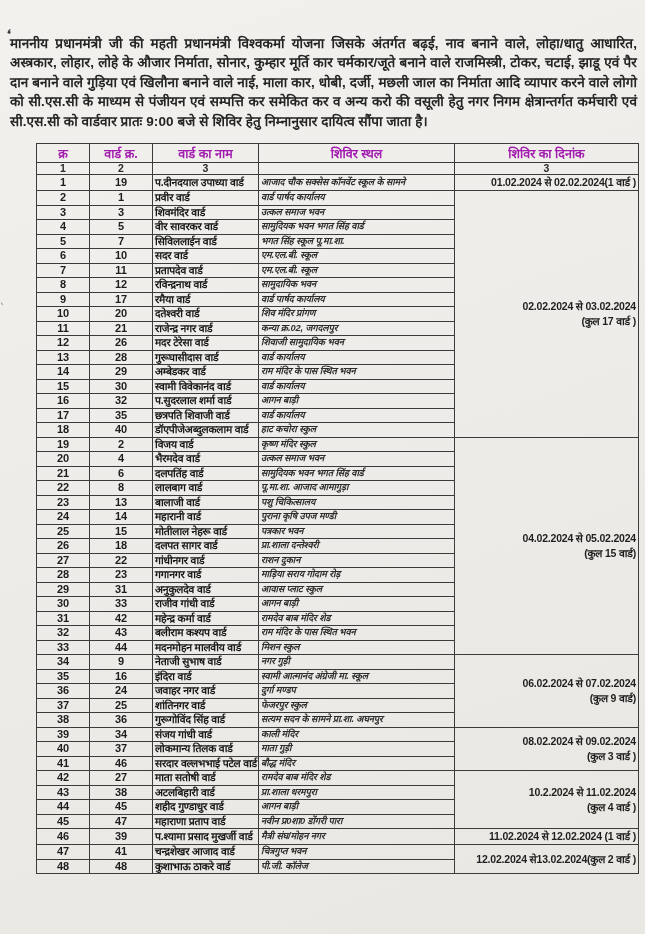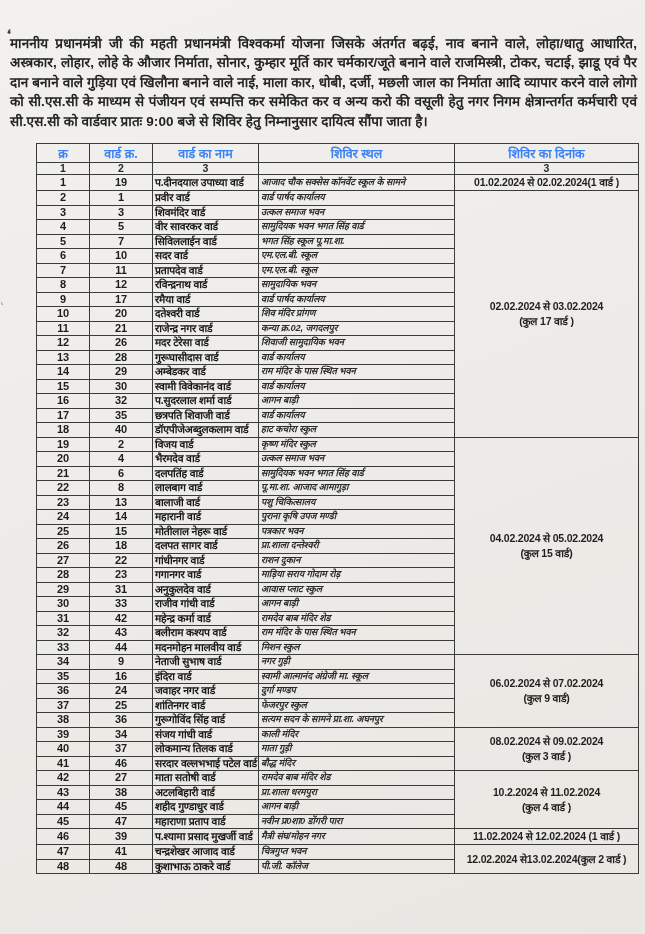--- a/index.html
+++ b/index.html
@@ -35,39 +35,39 @@
     margin-left:26px;
     background:transparent;
   }
   table.schedule th, table.schedule td{
     border:1.4px solid #3b3b3b;
     padding:0 2px;
     overflow:hidden;
     white-space:nowrap;
     box-sizing:border-box;
   }
-  th{height:19px;font-size:12.5px;font-weight:700;color:#3b82f6;text-align:center;}
+  th{height:19px;font-size:12.5px;font-weight:700;color:#a21caf;text-align:center;}
   tr.numbering td{height:12px;font-size:10.5px;line-height:11px;text-align:center;color:#2a2a2a;font-weight:700;}
   tbody td{height:14.5px;line-height:13px;}
   .col-sn{width:53px;}
   .col-ward-no{width:63px;}
   .col-ward-name{width:106px;}
   .col-venue{width:196px;}
   .col-date{width:184px;}
   td.cell-sn, td.cell-ward-no{
     text-align:center;font-size:11px;font-weight:700;color:#1e1e1e;
   }
   td.cell-ward-name{
     font-size:10.5px;font-weight:700;color:#181818;letter-spacing:-.2px;margin-left:8px;
   }
   td.cell-venue{
     font-size:9.3px;color:#2e2e2e;font-weight:600;letter-spacing:-.1px;font-style:italic;
   }
   td.cell-date{
-    text-align:center;font-size:10.5px;font-weight:700;color:#1f1f1f;
+    text-align:right;font-size:10.5px;font-weight:700;color:#1f1f1f;
     vertical-align:middle;line-height:15px;letter-spacing:-.2px;margin-left:41px;
   }
   td.cell-date div{white-space:nowrap;}
 </style>
 </head>
 <body>
 
 <div class="page">
   <span class="pen-mark">❛</span>
   <span class="side-mark">ʻ</span>

